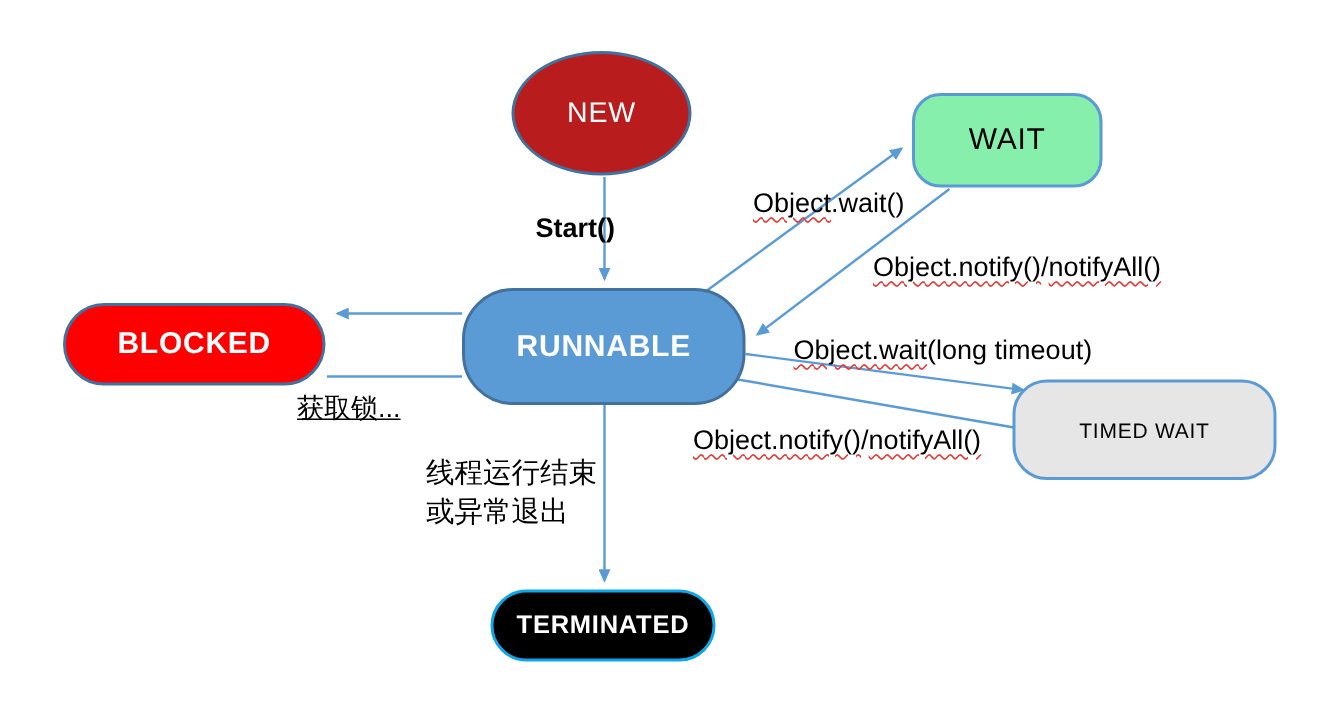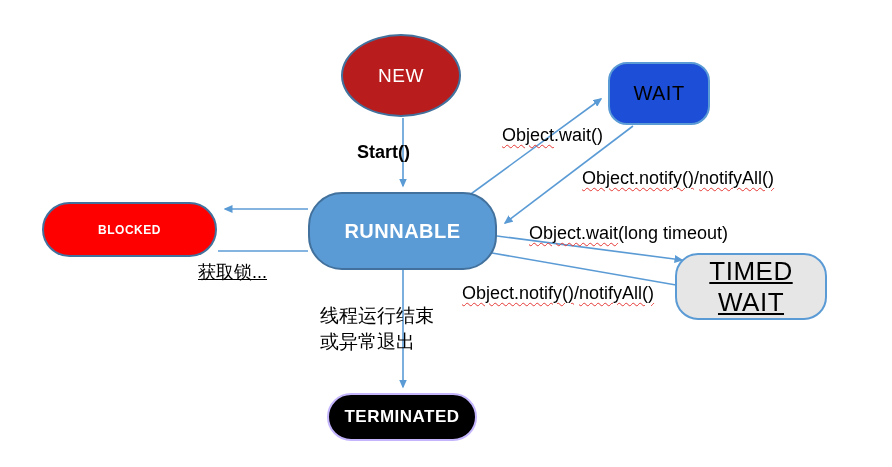--- a/index.html
+++ b/index.html
@@ -11,50 +11,50 @@
   .edges line{stroke:#5B9BD5;stroke-width:1.6;fill:none;}
   .node{
     position:absolute;z-index:2;display:flex;align-items:center;justify-content:center;
     box-sizing:border-box;text-align:center;letter-spacing:.5px;
   }
   .node-new{
     left:341px;top:34px;width:120px;height:83px;border-radius:50%;
     background:#b91c1c;border:2px solid #41719C;color:#ffffff;font-weight:normal;font-size:19px;
   }
   .node-wait{
-    left:608px;top:62px;width:102px;height:63px;border-radius:19px;
-    background:#1d4ed8;border:2px solid #5B9BD5;color:#000000;font-size:20px;
+    left:608px;top:62px;width:127px;height:63px;border-radius:19px;
+    background:#86efac;border:2px solid #5B9BD5;color:#000000;font-size:20px;
   }
   .node-runnable{
     left:308px;top:192px;width:189px;height:78px;border-radius:34px;
     background:#5B9BD5;border:2px solid #41719C;color:#ffffff;font-weight:bold;font-size:20px;align-items:center;
   }
   .node-blocked{
     left:42px;top:202px;width:175px;height:55px;border-radius:28px;
-    background:#FF0000;border:2px solid #41719C;color:#ffffff;font-weight:bold;font-size:12px;
+    background:#FF0000;border:2px solid #41719C;color:#ffffff;font-weight:bold;font-size:20px;
   }
   .node-timedwait{
-    left:675px;top:253px;width:152px;height:67px;border-radius:23px;
-    background:#E7E6E6;border:2px solid #5B9BD5;color:#000000;font-size:26px;text-decoration:underline;
+    left:675px;top:253px;width:176px;height:67px;border-radius:23px;
+    background:#E7E6E6;border:2px solid #5B9BD5;color:#000000;font-size:14px;
   }
   .node-terminated{
     left:327px;top:393px;width:150px;height:48px;border-radius:24px;
-    background:#000000;border:2px solid #c4b5fd;color:#ffffff;font-weight:bold;font-size:17px;align-items:center;
+    background:#000000;border:2px solid #0ea5e9;color:#ffffff;font-weight:bold;font-size:17px;align-items:center;
   }
   .elabel{
     position:absolute;z-index:3;color:#000000;font-size:18px;white-space:nowrap;line-height:1.35;
   }
   .lbl-start{left:357px;top:140px;font-weight:bold;}
   .lbl-object-wait{left:502px;top:123px;}
   .lbl-notify{left:582px;top:166px;}
   .lbl-wait-timeout{left:529px;top:221px;text-align:center;}
   .lbl-notify-timeout{left:462px;top:281px;}
   .lbl-blocked-io{left:177px;top:135px;}
   .lbl-acquire-lock{left:198px;top:260px;text-decoration:underline;}
-  .lbl-thread-end{left:284px;top:303px;font-size:19px;margin-left:36px;}
+  .lbl-thread-end{left:284px;top:303px;font-size:19px;}
   .wavy{
     text-decoration-line:underline;
     text-decoration-style:wavy;
     text-decoration-color:#E53935;
     text-decoration-thickness:1px;
     text-underline-offset:3px;
   }
 </style>
 </head>
 <body>

